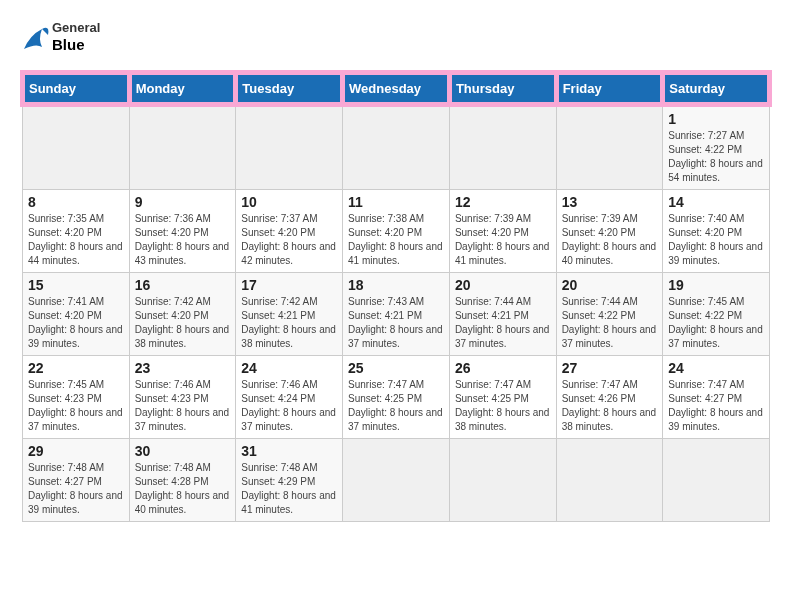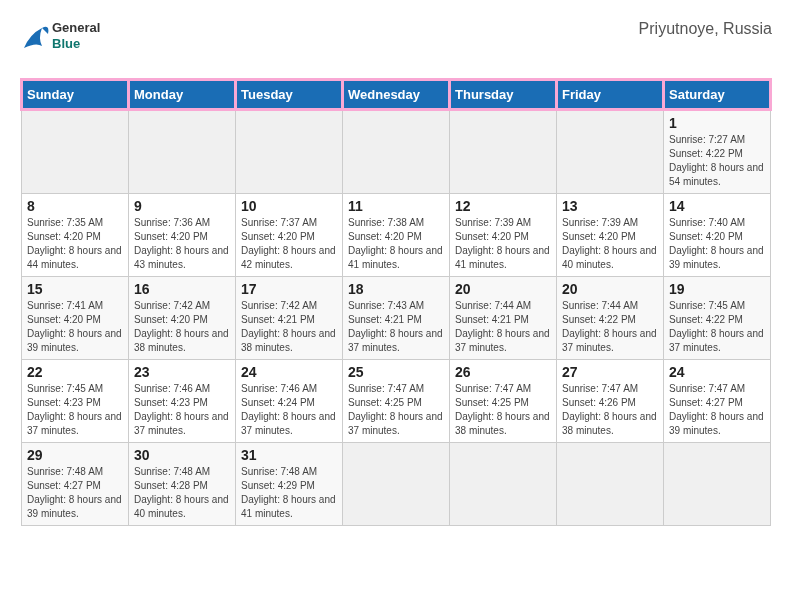--- a/index.html
+++ b/index.html
@@ -7,21 +7,21 @@
       font-family: Arial, sans-serif;
       background: #fff;
       width: 792px;
       min-height: 612px;
       padding: 20px;
     }
     .header {
       display: flex;
       justify-content: space-between;
       align-items: flex-start;
-      margin-bottom: 26px;
+      margin-bottom: 16px;
     }
     .logo {
       display: flex;
       align-items: center;
       gap: 4px;
     }
     .title-block {
       text-align: right;
     }
     .month-title {
@@ -38,21 +38,21 @@
       border-collapse: collapse;
       font-size: 11px;
     }
     thead tr th {
       background-color: #1a6db5;
       color: #fff;
       padding: 6px 4px;
       text-align: left;
       font-size: 13px;
       font-weight: bold;
-      border: 3px solid #f9a8d4;
+      border: 5px solid #f9a8d4;
     }
     tbody tr td {
       border: 1px solid #ccc;
       vertical-align: top;
       padding: 4px 5px;
       width: 107px;
       min-height: 80px;
       background: #fff;
     }
     tbody tr:nth-child(odd) td {
@@ -79,26 +79,25 @@
 
 <div class="header">
   <div class="logo">
   <div style="display:flex;align-items:center;gap:2px;">
     <svg width="30" height="32" viewBox="0 0 30 32">
       <path d="M4,28 Q10,14 22,8 Q18,18 22,26 Q16,22 4,28Z" fill="#1a6db5"></path>
       <path d="M22,8 Q30,4 28,14 Q24,10 22,8Z" fill="#1a6db5"></path>
     </svg>
     <div>
       <div style="font-size:13px;font-weight:bold;color:#333;line-height:1.2;">General</div>
-      <div style="font-size:13px;font-weight:bold;color:#0f766e;line-height:1.2;">Blue</div>
+      <div style="font-size:15px;font-weight:bold;color:#000000;line-height:1.2;">Blue</div>
     </div>
   </div>
 </div>
   <div class="title-block">
-    <div class="location">Priyutnoye, Russia</div>
   </div>
 </div>
 
 <table>
   <thead>
     <tr id="dow-header">
         <th>Sunday</th>
         <th>Monday</th>
         <th>Tuesday</th>
         <th>Wednesday</th>

